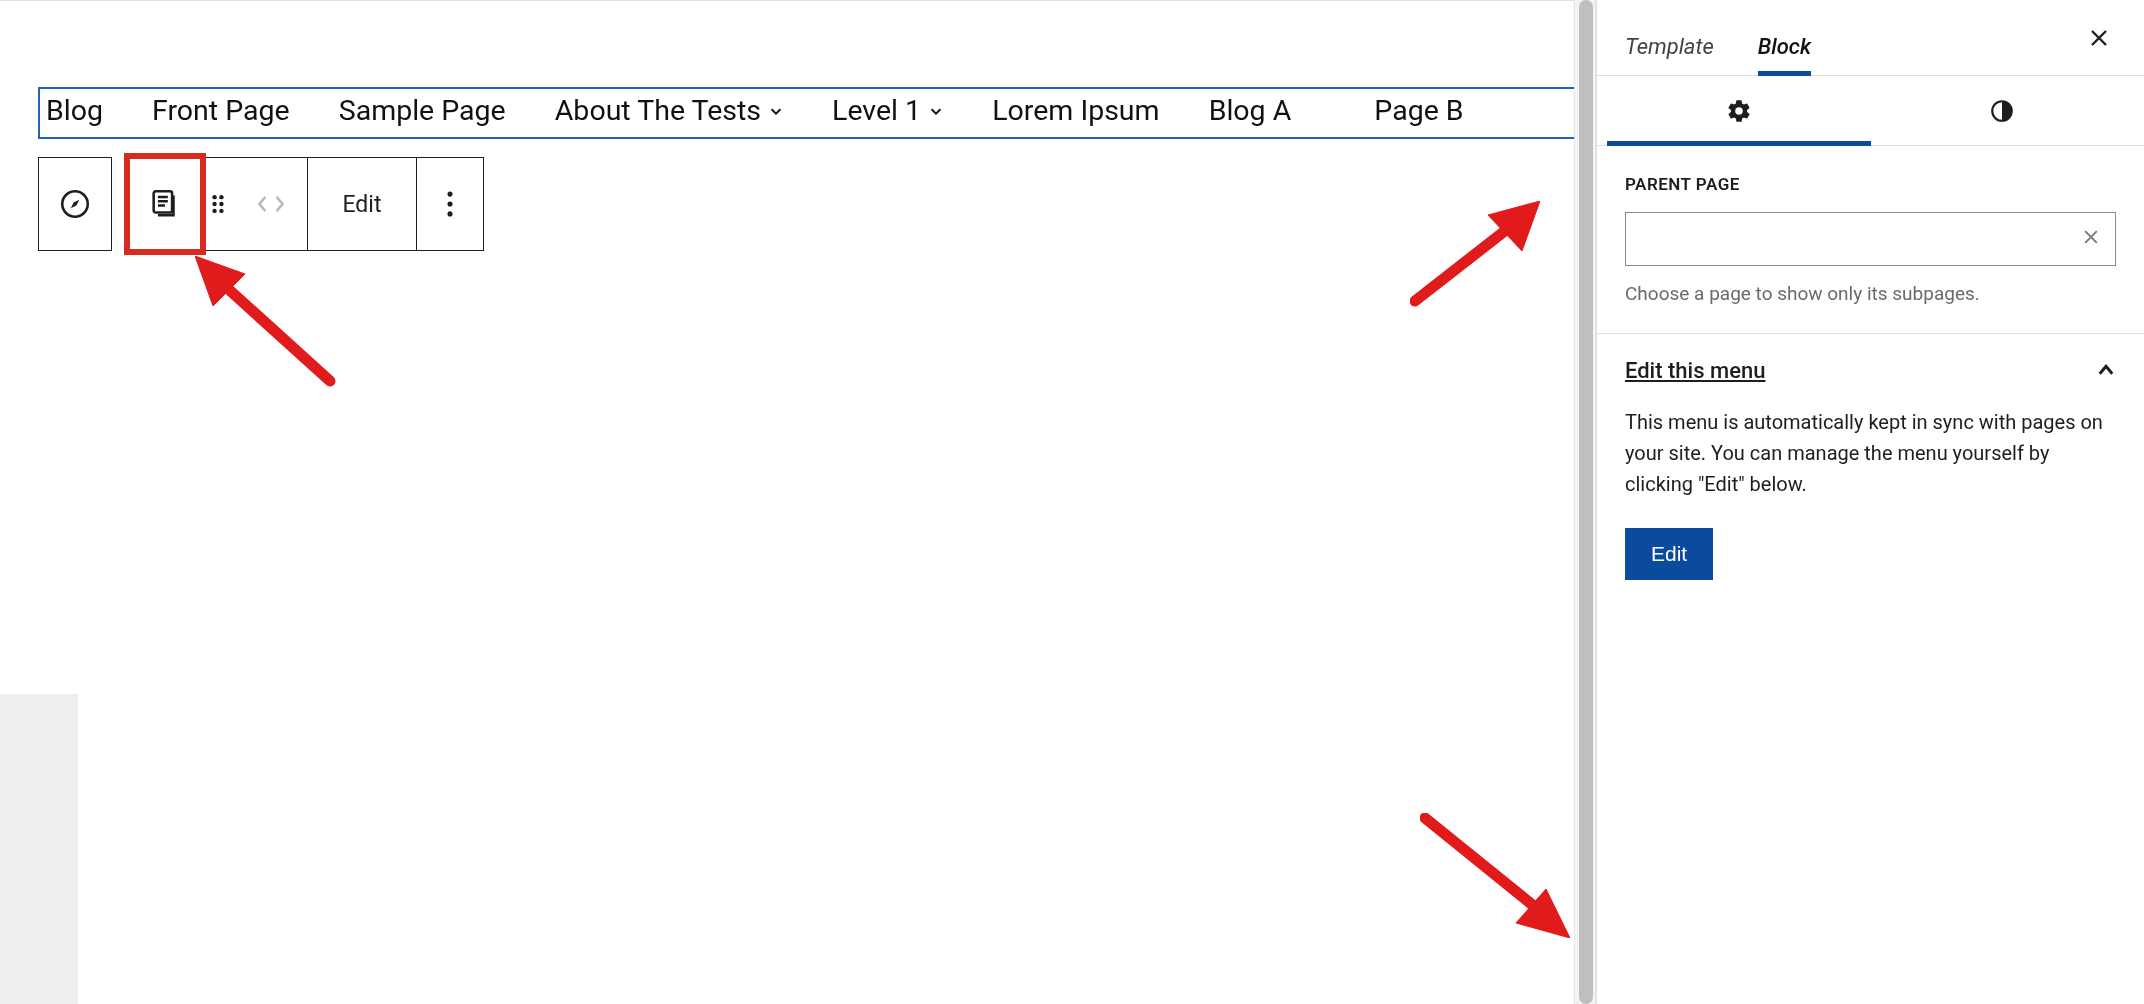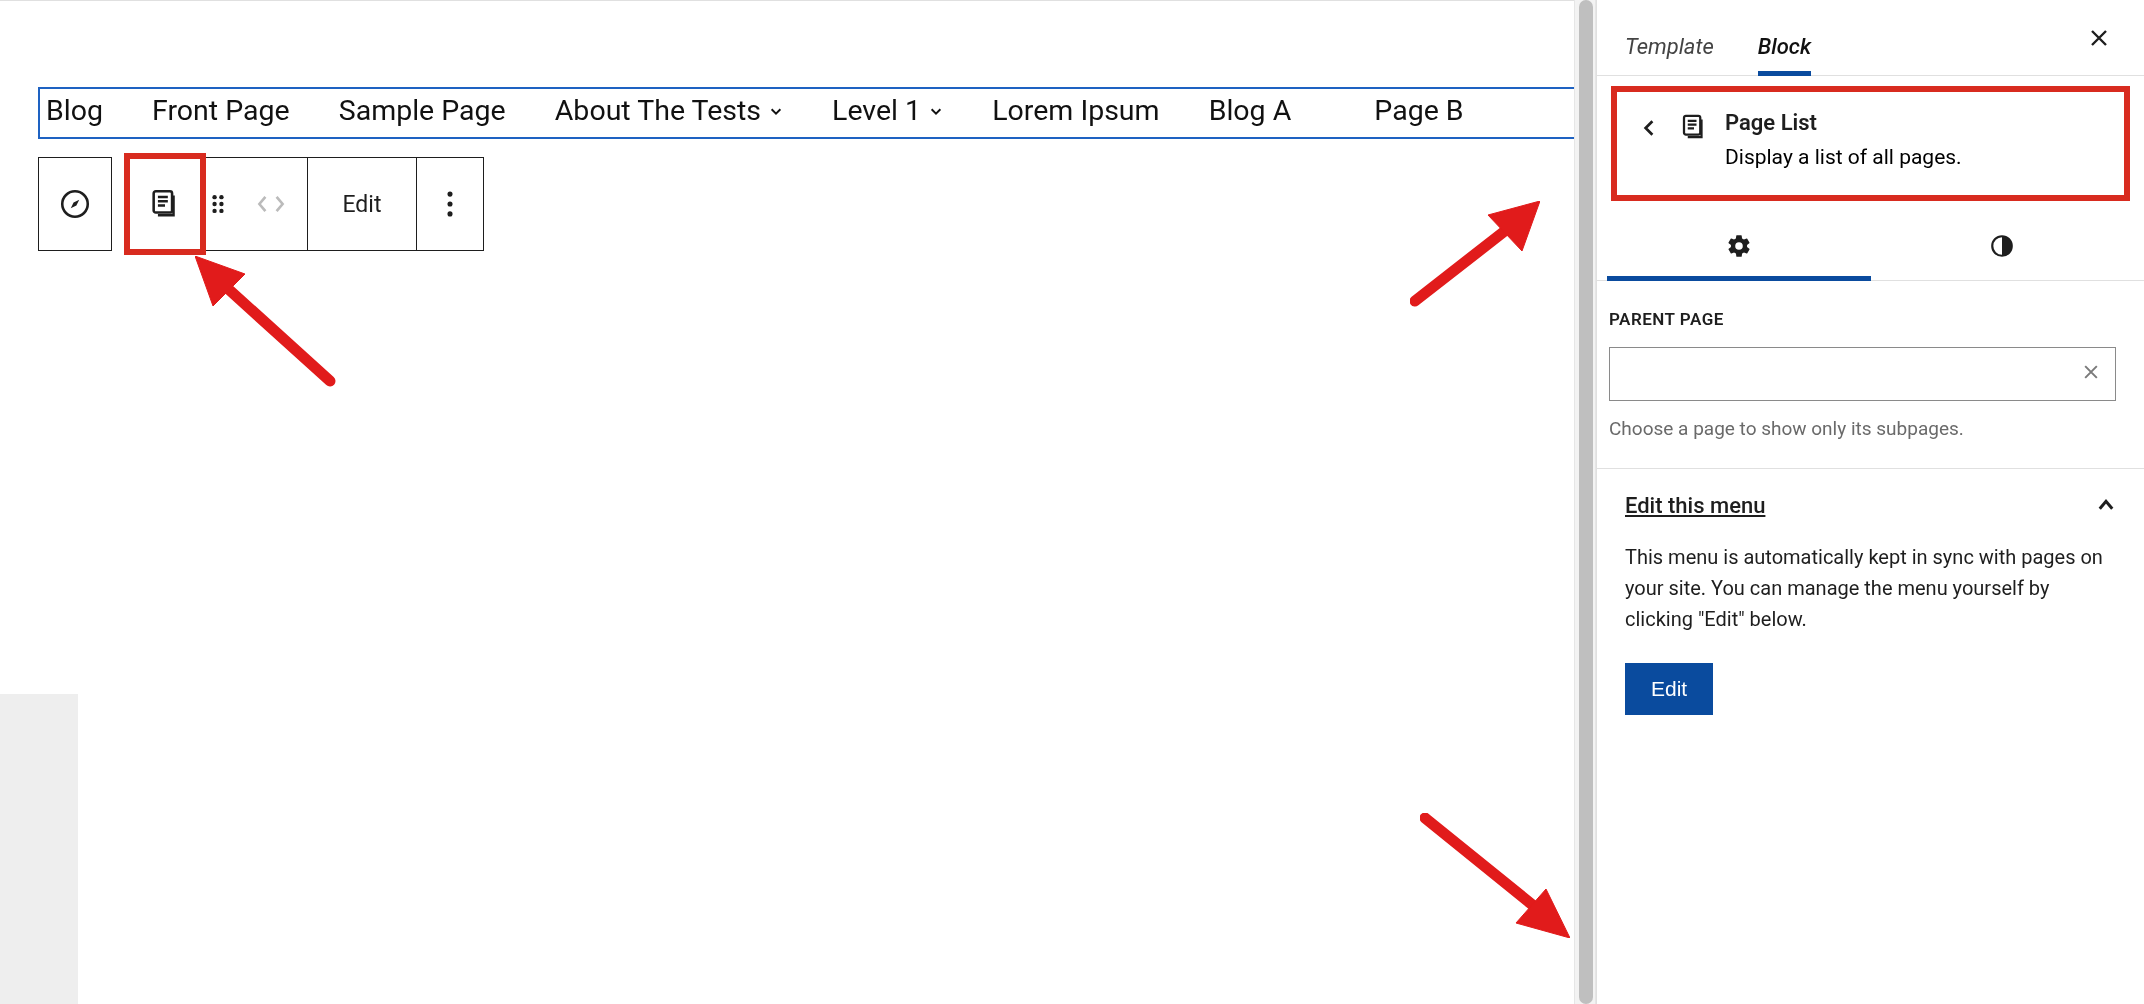--- a/index.html
+++ b/index.html
@@ -194,21 +194,21 @@
     height:100%;
     cursor:pointer;
     border-bottom:5px solid transparent;
     margin-bottom:-1px;
     padding-top:5px;
   }
   .subtab.active { border-bottom-color:#0a4b9e; }
   .subtab svg { width:26px; height:26px; }
 
   .panel-section {
-    padding: 28px 28px 24px 12px;
+    padding: 28px 28px 24px 28px;
     border-bottom:1px solid #e0e0e0;
   }
   .panel-section .section-label {
     font-size:17px;
     letter-spacing:0.5px;
     font-weight:600;
     margin-bottom: 18px;
     color:#1e1e1e;
   }
   .combo {
@@ -375,38 +375,20 @@
     <div class="tab">Template</div>
     <div class="tab active">Block</div>
     <div class="spacer"></div>
     <div class="close-btn">
       <svg viewBox="0 0 24 24" width="24" height="24" stroke="#1e1e1e" stroke-width="2.4" fill="none">
         <path d="M5 5l14 14M19 5L5 19"></path>
       </svg>
     </div>
   </div>
 
-  <div class="block-card-wrap">
-    <div class="block-card">
-      <div class="back">
-        <svg viewBox="0 0 16 16" width="18" height="18" stroke="#1e1e1e" stroke-width="2.4" fill="none">
-            <polyline points="11,2 5,8 11,14"></polyline>
-          </svg>
-      </div>
-      <svg class="block-icon" viewBox="0 0 24 24" fill="none" stroke="#1e1e1e" stroke-width="1.8">
-        <rect x="4" y="3" width="13" height="15" rx="1.5"></rect>
-        <path d="M7 7h7M7 10h7M7 13h5"></path>
-        <path d="M18 6v14H7"></path>
-      </svg>
-      <div class="titles">
-        <div class="title">Page List</div>
-        <div class="desc">Display a list of all pages.</div>
-      </div>
-    </div>
-  </div>
 
   <div class="subtabs">
     <div class="subtab active">
       <svg viewBox="0 0 24 24" fill="#1e1e1e">
         <path d="M19.4 13a7.8 7.8 0 0 0 .07-1 7.8 7.8 0 0 0-.07-1l2.1-1.64a.5.5 0 0 0 .12-.64l-2-3.46a.5.5 0 0 0-.6-.22l-2.49 1a7.3 7.3 0 0 0-1.7-.99l-.38-2.65A.5.5 0 0 0 14 2h-4a.5.5 0 0 0-.49.42l-.38 2.65a7.3 7.3 0 0 0-1.7.99l-2.49-1a.5.5 0 0 0-.6.22l-2 3.46a.5.5 0 0 0 .12.64L4.6 11a7.8 7.8 0 0 0-.07 1 7.8 7.8 0 0 0 .07 1l-2.1 1.64a.5.5 0 0 0-.12.64l2 3.46a.5.5 0 0 0 .6.22l2.49-1c.52.4 1.09.74 1.7.99l.38 2.65A.5.5 0 0 0 10 22h4a.5.5 0 0 0 .49-.42l.38-2.65c.61-.25 1.18-.59 1.7-.99l2.49 1a.5.5 0 0 0 .6-.22l2-3.46a.5.5 0 0 0-.12-.64ZM12 15.5A3.5 3.5 0 1 1 15.5 12 3.5 3.5 0 0 1 12 15.5Z"></path>
       </svg>
     </div>
     <div class="subtab">
       <svg viewBox="0 0 24 24">
         <circle cx="12" cy="12" r="9" fill="none" stroke="#1e1e1e" stroke-width="2"></circle>

